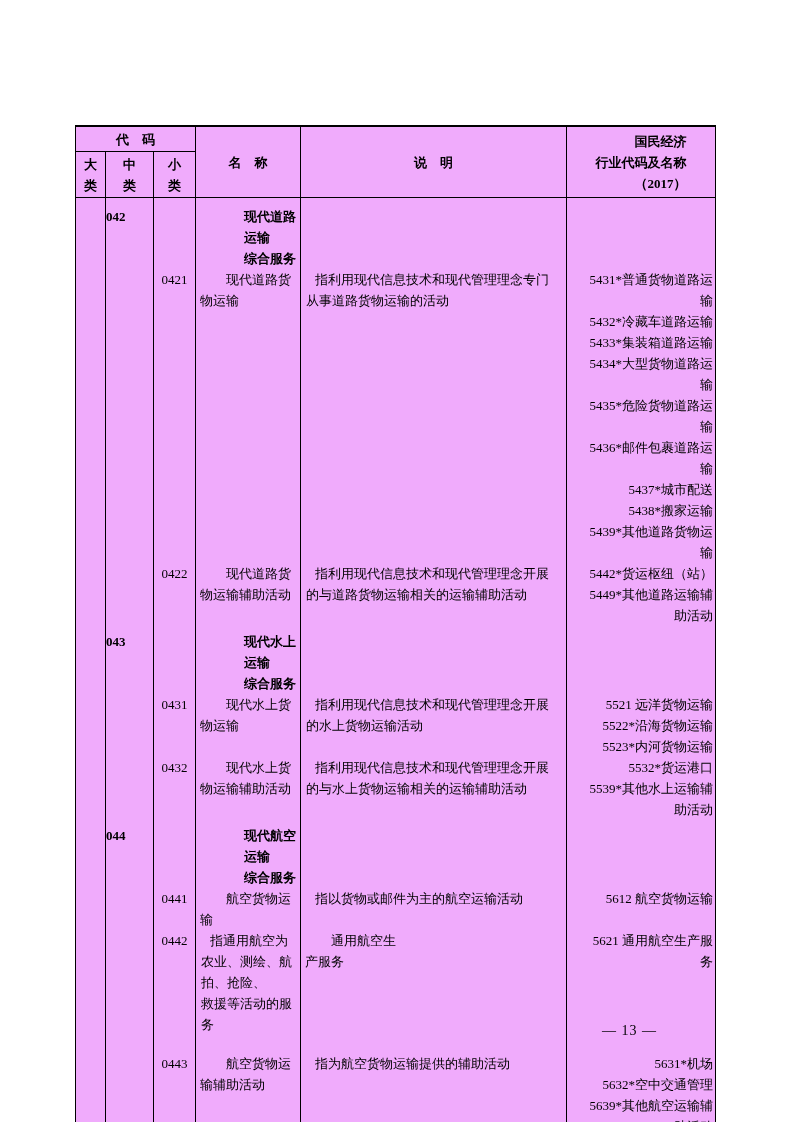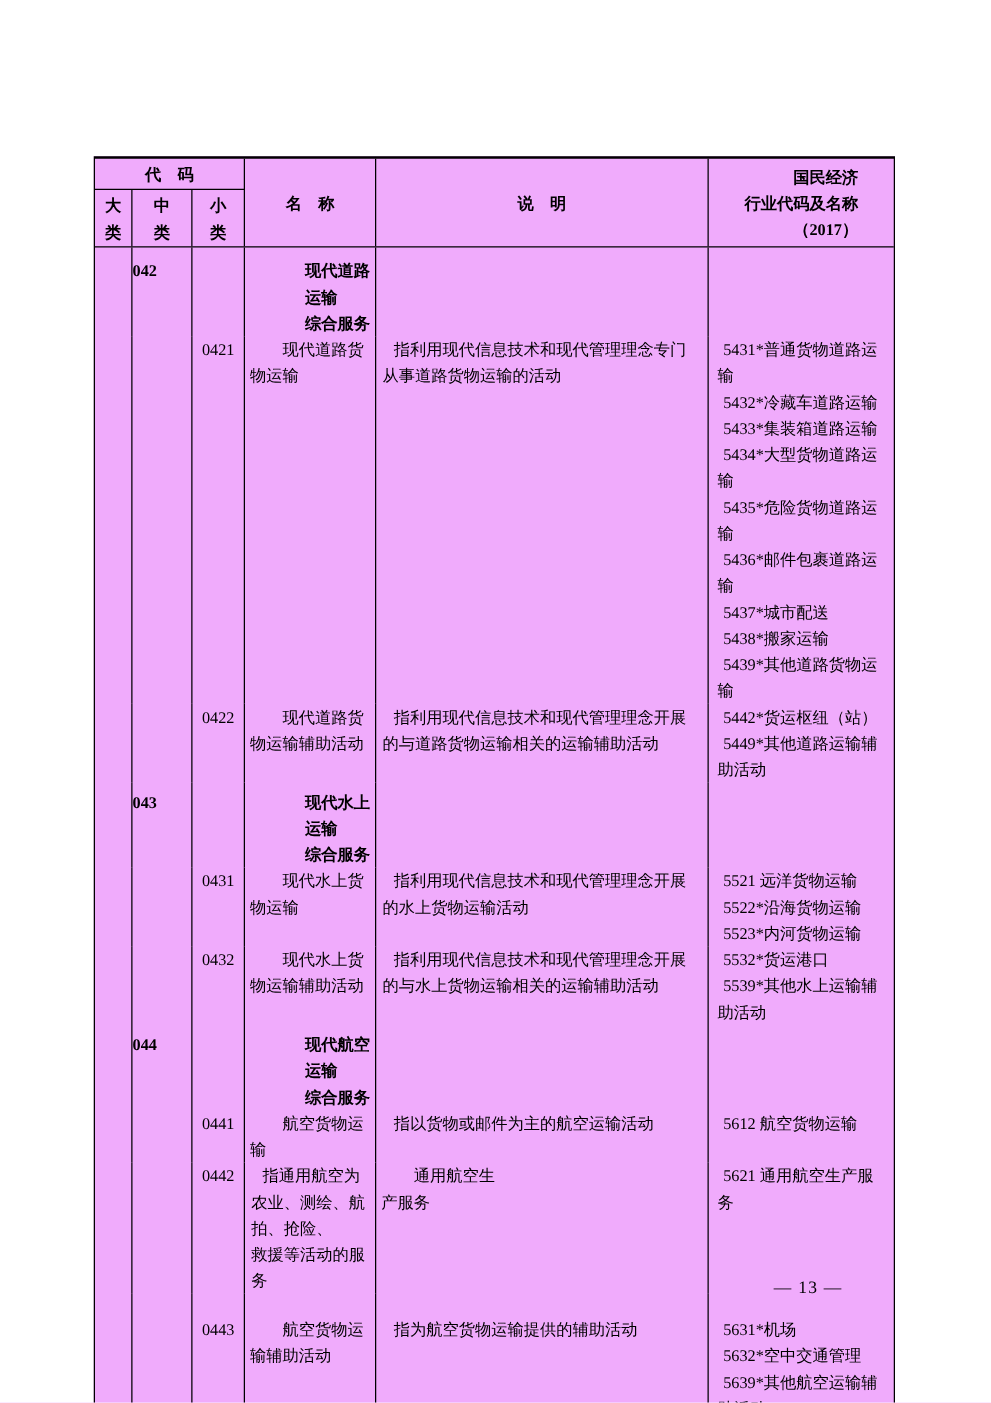--- a/index.html
+++ b/index.html
@@ -64,21 +64,21 @@
   .row {
     display: grid;
     grid-template-columns: 30px 48px 42px 105px 266px 1fr;
   }
   .cell {
     box-sizing: border-box;
     border-right: 1px solid #000;
     white-space: pre-line;
     overflow: hidden;
   }
-  .c-industry { border-right: none; padding-left: 7px; padding-right: 2px; }
+  .c-industry { border-right: none; padding-left: 7px; padding-right: 2px; text-align: right; }
   .c-major  { text-align: center; }
   .c-middle { }
   .c-minor  { text-align: center; }
   .c-name   { padding-left: 4px; padding-right: 4px; text-indent: 2em; }
   .c-desc   { padding-left: 5px; padding-right: 5px; text-indent: 0.7em; }
 
   .row.heading .c-name   { text-indent: 0; font-weight: bold; margin-left: 44px; }
   .row.heading .c-middle { font-weight: bold; }
 
   .ind-entry { white-space: pre-line; text-indent: 0.35em; }
@@ -86,21 +86,21 @@
   
   .tbody .row:first-child > .cell { padding-top: 8px; }
   .tbody .row.heading:not(:first-child) > .cell { padding-top: 5px; }
   .tbody .row:last-child > .cell { padding-top: 18px; }
   .tbody .row:last-child > .cell { padding-bottom: 2px; }
 
   
   .page-number {
     position: absolute;
     top: 1020px;
-    right: 119px;
+    right: 136px;
     font-size: 14px;
     letter-spacing: 1px;
     text-align: right;
   }
 </style>
 </head>
 <body>
 
 <div class="doc-table">
 

